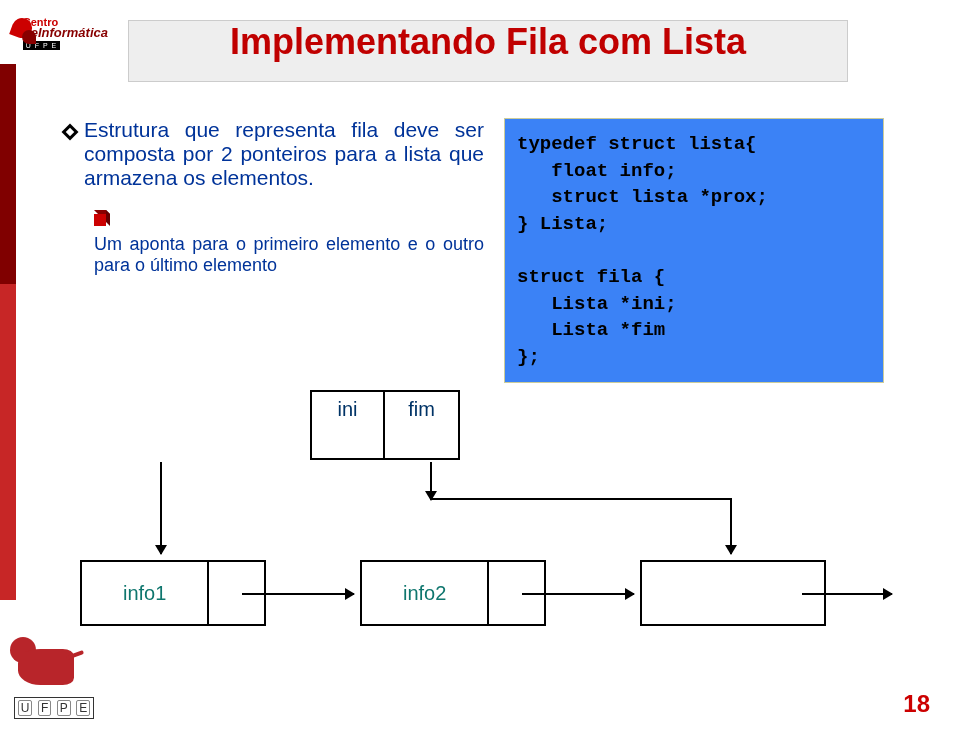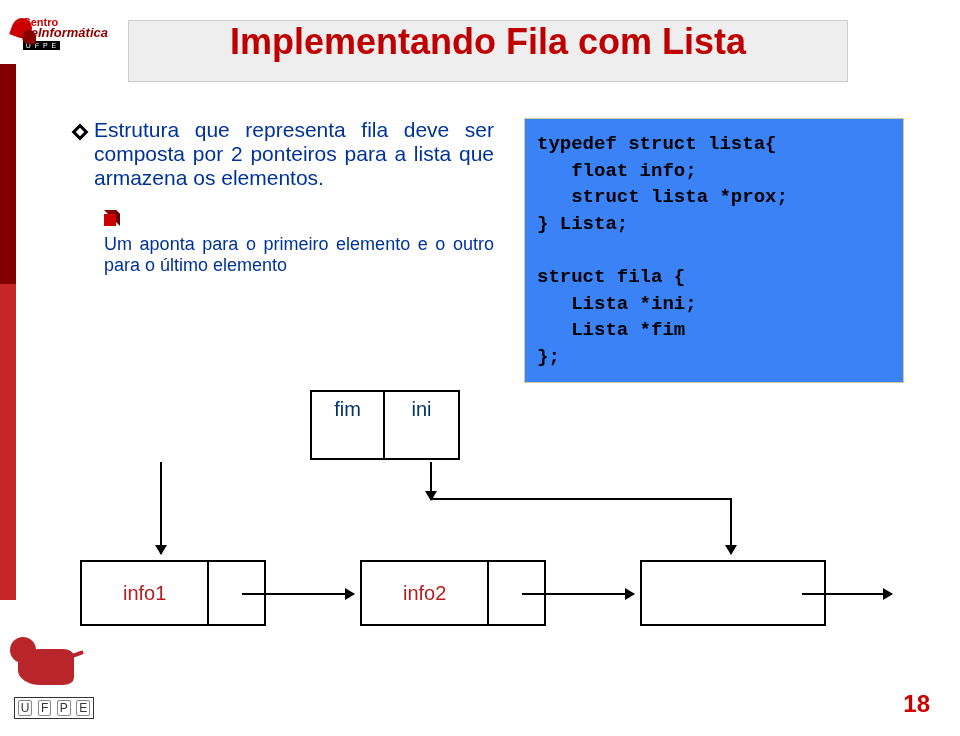--- a/index.html
+++ b/index.html
@@ -52,21 +52,21 @@
     display: flex;
     align-items: flex-start;
     justify-content: center;
   }
   .title-box h1 {
     color: #c00000;
     font-weight: bold;
     font-size: 36px;
   }
 
-  .content { position:absolute; top:118px; left:74px; right:30px; display:flex; gap:30px; }
+  .content { position:absolute; top:118px; left:64px; right:30px; display:flex; gap:20px; }
   .left-col { width:420px; color:#003399; font-size:21px; }
   .bullet-main { display:flex; gap:8px; margin-bottom:18px; }
   .dia { flex-shrink:0; width:12px; height:12px; margin-top:8px; background:#000; transform:rotate(45deg); position:relative;}
   .dia::after { content:''; position:absolute; inset:3px; background:#fff; }
   .bullet-main p { text-align: justify; }
   .bullet-sub { display:flex; gap:8px; margin-left:30px; font-size:18px;flex-direction:column; }
   .box3d { flex-shrink:0; width:12px; height:12px; margin-top:6px; background:#c00; position:relative; }
   .box3d::before { content:''; position:absolute; width:12px; height:4px; background:#800; top:-4px; left:2px; transform:skewX(45deg);}
   .box3d::after { content:''; position:absolute; width:4px; height:12px; background:#600; top:-2px; right:-4px; transform:skewY(45deg);}
   .bullet-sub p { text-align: justify; }
@@ -94,21 +94,21 @@
   .inifim-box .half { width:50%; height:100%; display:flex; align-items:flex-start; justify-content:center; padding-top:6px; font-size:20px; color:#003366; position:relative;}
   .inifim-box .half:first-child { border-right:2px solid #000; }
 
   .node {
     position:absolute;
     width:186px; height:66px;
     border:2px solid #000;
     display:flex;
     top: 560px;
   }
-  .node .cell { height:100%; display:flex; align-items:center; justify-content:center; font-size:20px; color:#b91c1c; }
+  .node .cell { height:100%; display:flex; align-items:center; justify-content:center; font-size:20px; color:#0f766e; }
   .node .cell.info { width:70%; border-right:2px solid #000;}
   .node .cell.ptr { width:30%; position:relative;}
   .node1 { left: 80px; }
   .node2 { left: 360px; }
   .node3 { left: 640px; }
 
   .arrow { position:absolute; height:2px; background:#000; }
   .arrow::after { content:''; position:absolute; right:-1px; top:-5px; width:0; height:0; border-left:10px solid #000; border-top:6px solid transparent; border-bottom:6px solid transparent;}
   .arrow.n1n2 { top:593px; left:242px; width:112px; }
   .arrow.n2n3 { top:593px; left:522px; width:112px; }
@@ -163,24 +163,24 @@
 } Lista;
 
 struct fila {
    Lista *ini;
    Lista *fim
 };</div>
 </div>
 
 <div class="inifim-box">
   <div class="half">
+      <span>ini</span>
+    </div>
+  <div class="half">
       <span>fim</span>
-    </div>
-  <div class="half">
-      <span>ini</span>
     </div>
 </div>
 
 <div class="vline v-ini"></div>
 <div class="vline v-fim-start" style="height:38px;"></div>
 <div class="hline h-fim"></div>
 <div class="vline v-fim-v2"></div>
 
 <div class="node node1">
   <div class="cell info">info1</div>

